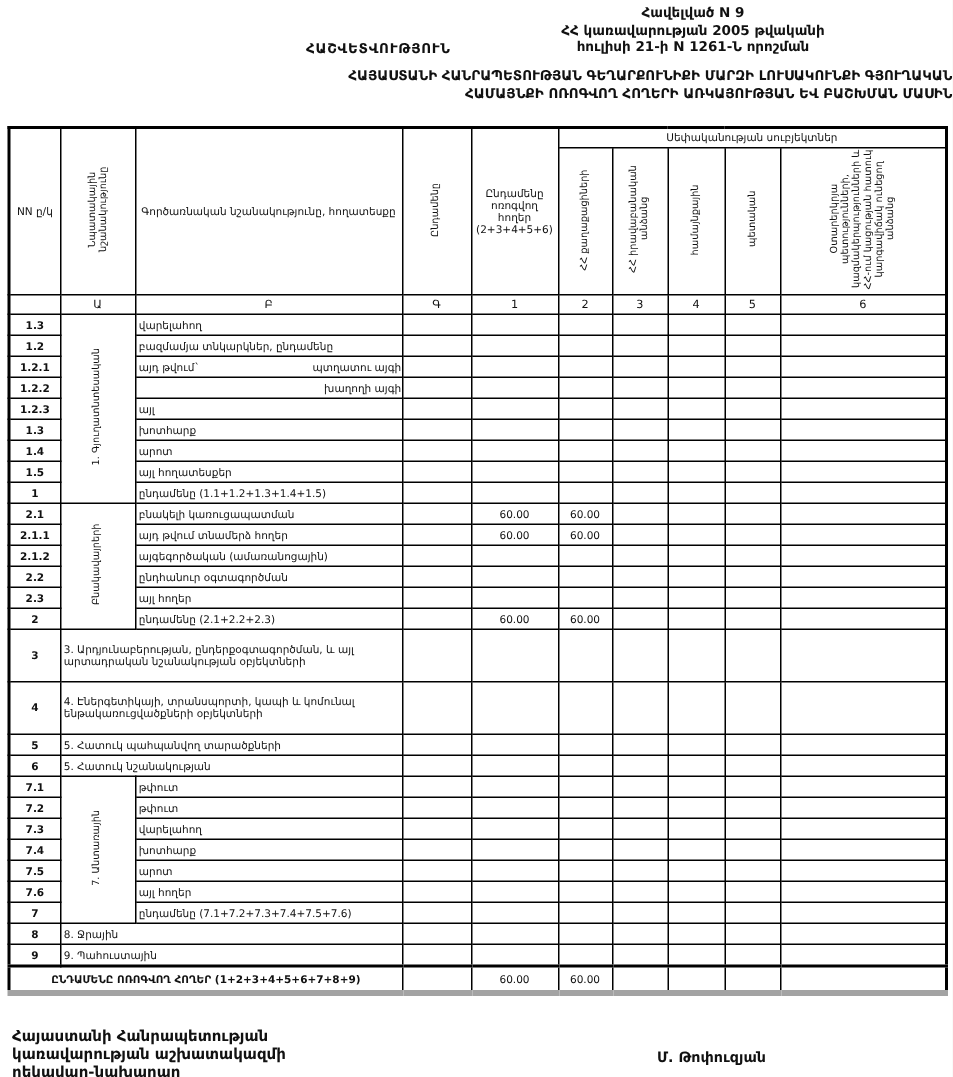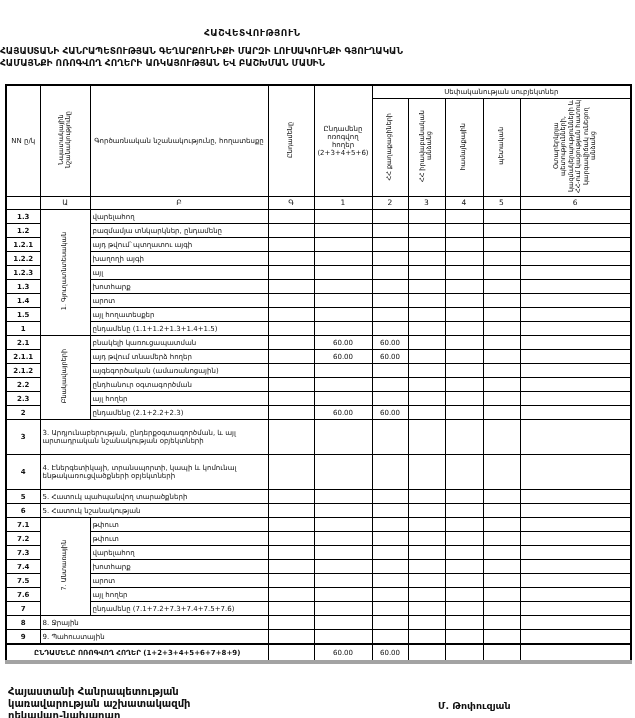--- a/index.html
+++ b/index.html
@@ -8,21 +8,21 @@
     font-family:"DejaVu Sans", sans-serif;color:#111;overflow:hidden;
   }
   .appendix{
     position:absolute;top:4px;right:8px;width:330px;text-align:center;
     font-size:9px;font-weight:bold;line-height:1.3;
   }
   .report-label{
     position:absolute;top:28px;left:168px;font-size:9px;font-weight:bold;letter-spacing:.5px;margin-left:36px;
   }
   .title{
-    position:absolute;top:45px;left:0;right:0;text-align:left;
+    position:absolute;top:45px;left:0;right:0;text-align:right;
     font-size:9px;font-weight:bold;line-height:1.35;
   }
   table.report{
     position:absolute;top:84px;left:5px;border-collapse:collapse;table-layout:fixed;
     border:2px solid #000;
   }
   table.report th, table.report td{
     border:1px solid #000;padding:0 2px;overflow:hidden;
     font-size:7px;line-height:1.15;vertical-align:middle;
   }
@@ -38,36 +38,41 @@
   }
   th[rowspan] .vtext{max-height:108px;}
   tbody td{height:13px;}
   tbody tr.tall td{height:34px;}
   td.nn{text-align:center;font-size:7.2px;font-weight:bold;border-left:2px solid #000;border-right:2px solid #000;}
   td.sect{text-align:center;border-right:2px solid #000;}
   td.lbl{text-align:left;font-size:7px;}
   td.lbl.split{padding:0;}
   td.lbl.split .inner{display:flex;width:100%;}
   td.lbl.split .left{padding-left:2px;}
-  td.lbl.split .mid{flex:1;text-align:left;}
+  td.lbl.split .mid{flex:1;text-align:right;}
   td.val{text-align:center;font-size:7px;}
   td.grand{text-align:center;font-size:7.3px;font-weight:bold;border-left:2px solid #000;}
   tr.grand-row td{border-top:2px solid #000;border-bottom:4px solid #a3a3a3;height:15px;}
   .footer-left{
     position:absolute;top:686px;left:8px;font-size:10px;font-weight:bold;line-height:1.2;
   }
   .footer-sign{
     position:absolute;top:700px;left:438px;font-size:9.5px;font-weight:bold;
   }
 </style>
 </head>
 <body>
 
 <div class="page">
 
+  <div class="appendix">
+    <div>Հավելված N 9</div>
+    <div>ՀՀ կառավարության 2005 թվականի</div>
+    <div>հուլիսի 21-ի N 1261-Ն որոշման</div>
+  </div>
 
   <div class="report-label">ՀԱՇՎԵՏՎՈՒԹՅՈՒՆ</div>
 
   <div class="title">
     <div>ՀԱՅԱՍՏԱՆԻ ՀԱՆՐԱՊԵՏՈՒԹՅԱՆ ԳԵՂԱՐՔՈՒՆԻՔԻ ՄԱՐԶԻ ԼՈՒՍԱԿՈՒՆՔԻ ԳՅՈՒՂԱԿԱՆ</div>
     <div>ՀԱՄԱՅՆՔԻ ՈՌՈԳՎՈՂ ՀՈՂԵՐԻ ԱՌԿԱՅՈՒԹՅԱՆ ԵՎ ԲԱՇԽՄԱՆ ՄԱՍԻՆ</div>
   </div>
 
   <table class="report">
     <colgroup>

